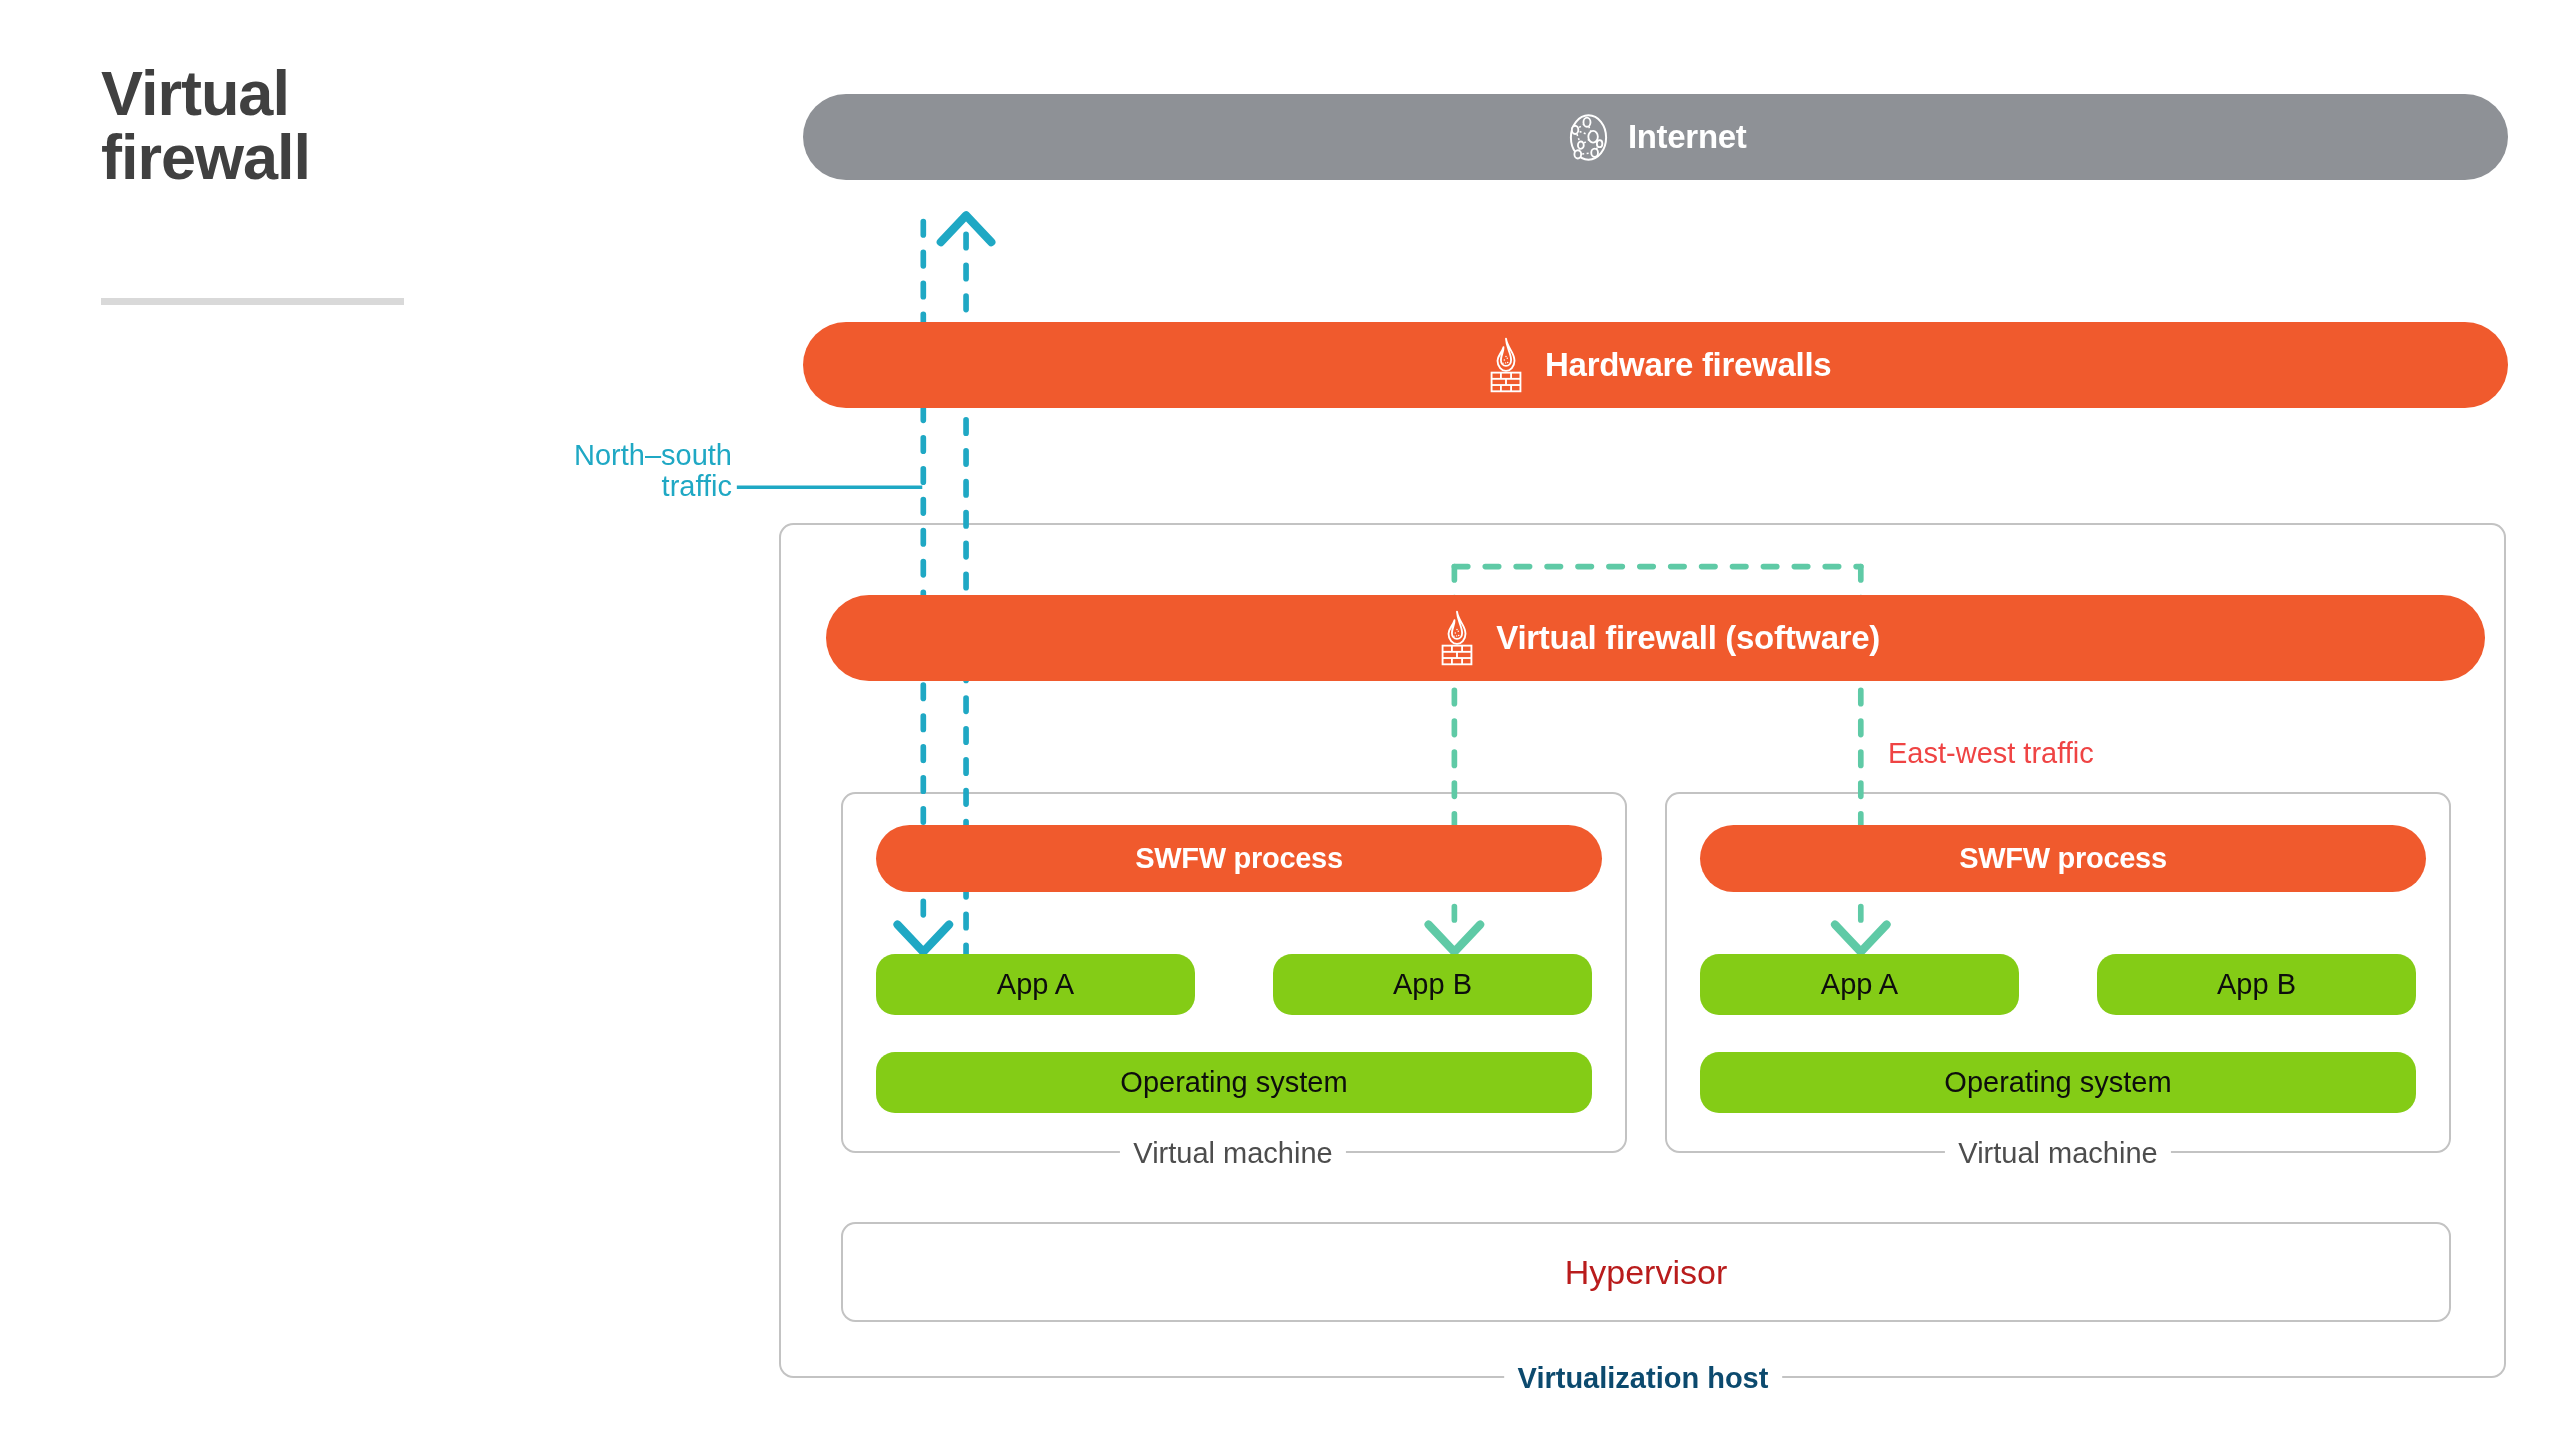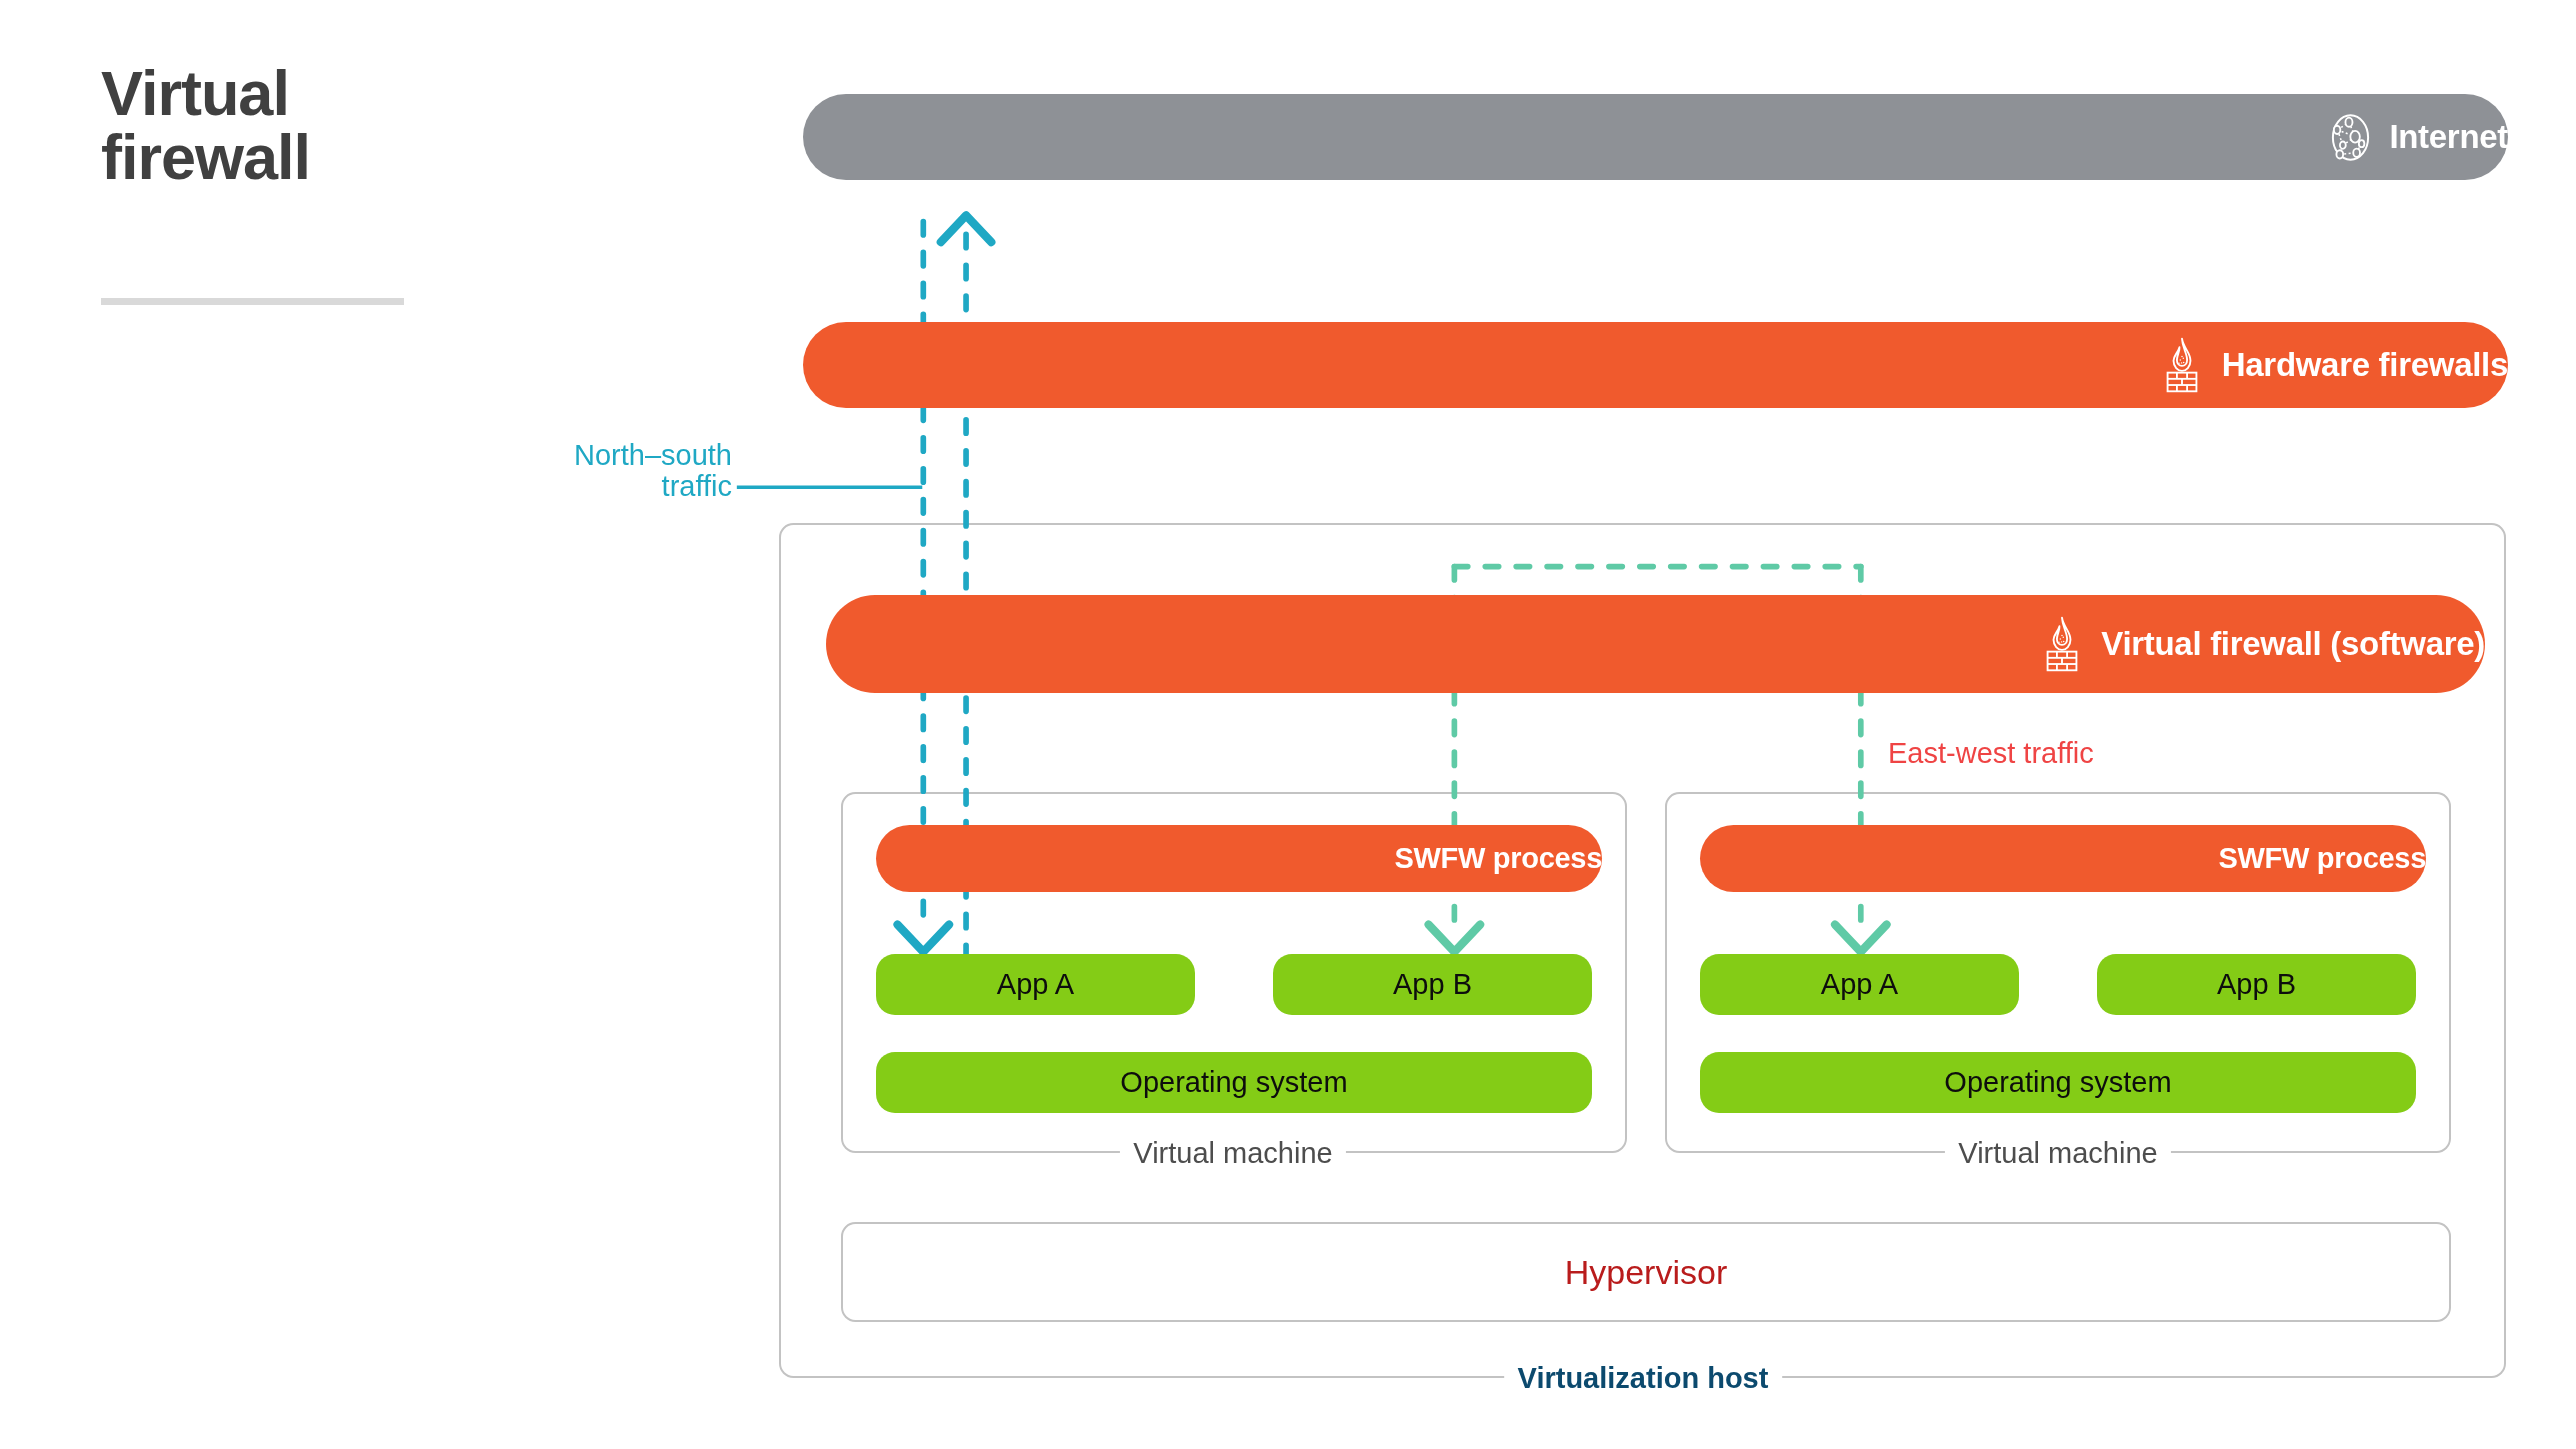--- a/index.html
+++ b/index.html
@@ -49,21 +49,21 @@
     height: 6.7px;
     background: #d9d9d9;
   }
 
   
   .pill {
     position: absolute;
     border-radius: 5151px;
     display: flex;
     align-items: center;
-    justify-content: flex-end;
+    justify-content: center;
     box-sizing: border-box;
   }
   .pill .pill-label {
     font-weight: bold;
     letter-spacing: -0.3px;
   }
   .pill-icon {
     display: inline-flex;
     align-items: center;
     justify-content: center;
@@ -78,21 +78,21 @@
   #bar-internet .pill-icon { margin-right: 14.4px; }
 
   #bar-hw-firewall {
     left: 803px; top: 322px; width: 1705px; height: 86px;
     background: #f05a2d;
   }
   #bar-hw-firewall .pill-label { color: #ffffff; font-size: 33px; }
   #bar-hw-firewall .pill-icon { margin-right: 13.4px; }
 
   #bar-virtual-firewall {
-    left: 826px; top: 595px; width: 1659px; height: 98px;
+    left: 826px; top: 595px; width: 1659px; height: 86px;
     background: #f05a2d;
   }
   #bar-virtual-firewall .pill-label { color: #ffffff; font-size: 33px; }
   #bar-virtual-firewall .pill-icon { margin-right: 13.4px; }
 
   .swfw-pill {
     height: 67px;
     background: #f05a2d;
   }
   .swfw-pill .pill-label { color: #ffffff; font-size: 29px; font-weight: bold; }

